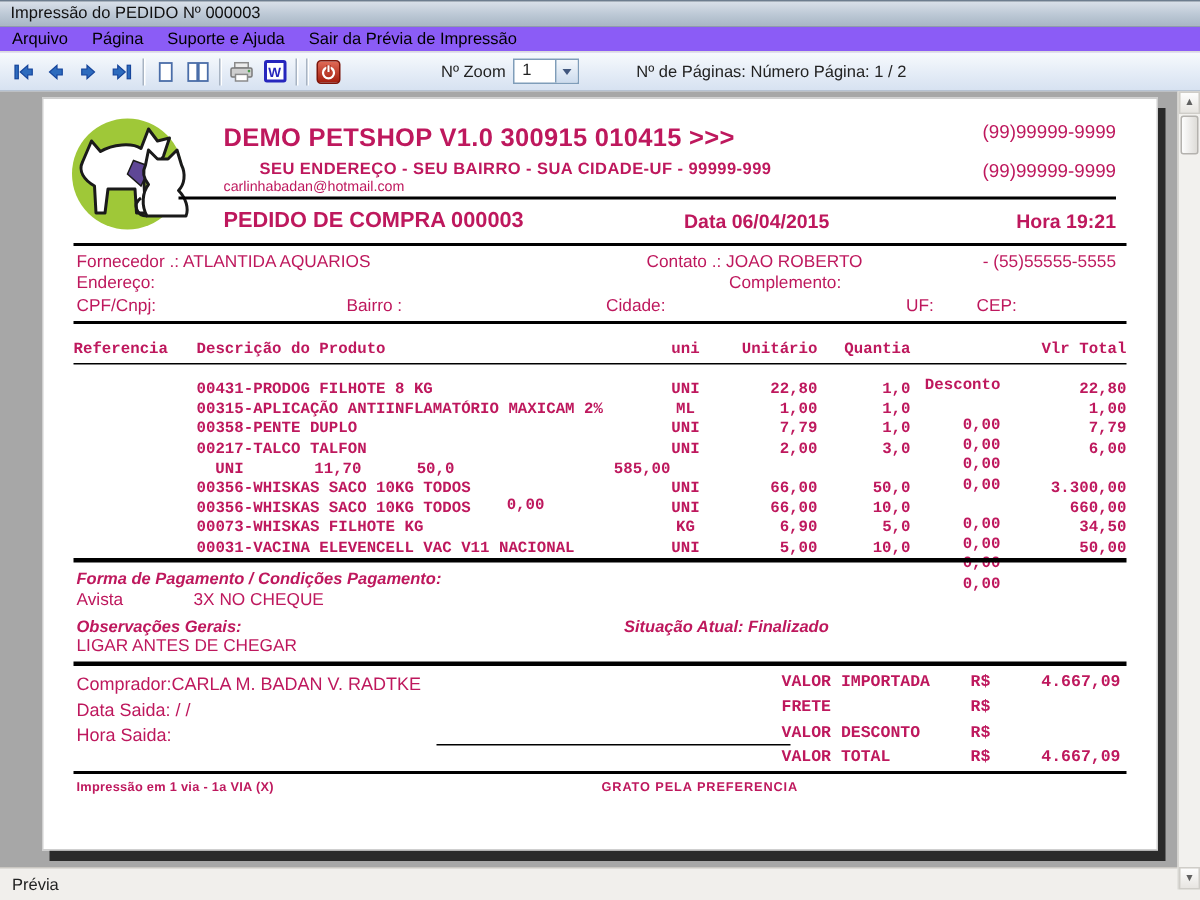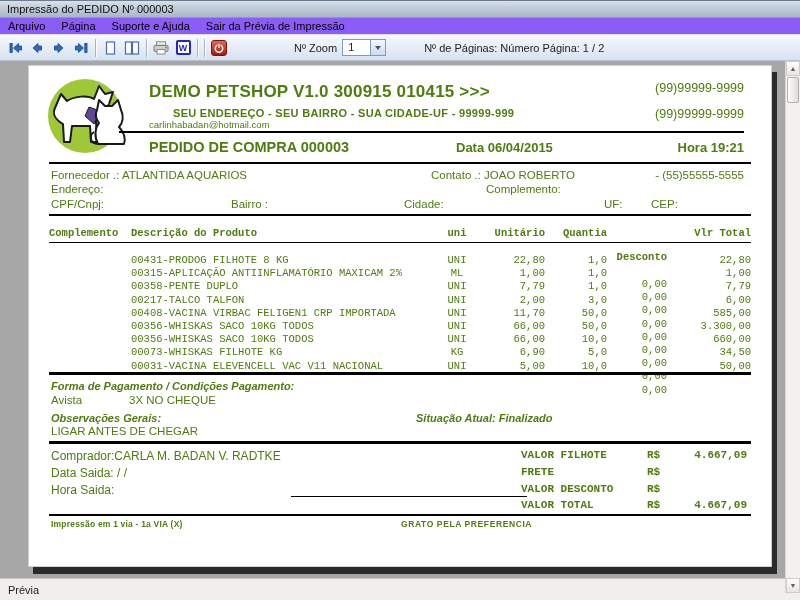--- a/index.html
+++ b/index.html
@@ -26,33 +26,33 @@
   .zoom-select { display:inline-flex; align-items:stretch; border:1px solid #7f9db9; background:#fff; height:17px; width:44px; font-size:11px; }
   .zoom-select .val { flex:1; padding:1px 0 0 5px; }
   .zoom-select .dd { width:15px; background:linear-gradient(#f4f8fc,#cddcee); border-left:1px solid #7f9db9; display:flex; align-items:center; justify-content:center; }
   .dd-arrow { width:0; height:0; border-left:3px solid transparent; border-right:3px solid transparent; border-top:4px solid #41577e; }
   .pages-info { margin-left:38px; }
 
   
   .preview { position:relative; flex:1; background:#a7a7a7; overflow:hidden; }
   .page { position:absolute; left:28px; top:4px; width:744px; height:502px; background:#fff;
     border:1px solid #cfcfcf; box-shadow:5px 7px 0 rgba(15,15,15,0.82); }
-  .doc { position:absolute; inset:0; color:#4d7c0f; }
+  .doc { position:absolute; inset:0; color:#be185d; }
   .abs { position:absolute; white-space:nowrap; }
   .hline { position:absolute; background:#000; }
 
   .brand-title { font-size:17px; font-weight:bold; letter-spacing:0.2px; }
   .addr { font-size:11px; font-weight:bold; letter-spacing:0.3px;margin-left:24px; }
   .mail { font-size:9.5px; }
   .phone { font-size:12.5px; }
   .order-title { font-size:14.5px; font-weight:bold; }
   .dt { font-size:13px; font-weight:bold; }
   .sup { font-size:11.5px; }
 
-  .mono { font-family:"Liberation Mono","DejaVu Sans Mono",monospace; }
+  .mono { font-family:"Liberation Mono","DejaVu Sans Mono",monospace;font-weight:bold; }
   .tbl-head { font-size:10.5px; font-weight:bold; display:flex; }
   .tbl-rows { font-size:10.5px; }
   .trow { display:flex; height:13.2px; line-height:13.2px; }
   .c-ref  { width:82px; }
   .c-desc { flex:1; overflow:hidden; }
   .c-uni  { width:44px; text-align:center; }
   .c-unit { width:66px; text-align:right; }
   .c-qty  { width:62px; text-align:right; }
   .c-disc { width:60px; text-align:right;margin-top:24px; }
   .c-tot  { width:84px; text-align:right; }
@@ -209,21 +209,21 @@
         <div class="abs sup" style="left:22px; top:117px;text-align:right;">Endereço:</div>
         <div class="abs sup" style="left:457px; top:117px;">Complemento:</div>
         <div class="abs sup" style="left:22px; top:132px;">CPF/Cnpj:</div>
         <div class="abs sup" style="left:202px; top:132px;">Bairro :</div>
         <div class="abs sup" style="left:375px; top:132px;">Cidade:</div>
         <div class="abs sup" style="left:575px; top:132px;">UF:</div>
         <div class="abs sup" style="left:622px; top:132px;">CEP:</div>
         <div class="hline" style="left:20px; right:20px; top:148px; height:1.5px;"></div>
 
         <div class="abs mono tbl-head" style="left:20px; right:20px; top:161px;">
-          <span class="c-ref">Complemento</span>
+          <span class="c-ref">Referencia</span>
           <span class="c-desc">Descrição do Produto</span>
           <span class="c-uni">uni</span>
           <span class="c-unit">Unitário</span>
           <span class="c-qty">Quantia</span>
           <span class="c-disc">Desconto</span>
           <span class="c-tot">Vlr Total</span>
         </div>
         <div class="hline" style="left:20px; right:20px; top:176px; height:1px;"></div>
 
         <div class="abs mono tbl-rows" style="left:20px; right:20px; top:188px;">
@@ -258,21 +258,20 @@
             <span class="c-ref"></span>
               <span class="c-desc">00217-TALCO TALFON</span>
               <span class="c-uni">UNI</span>
               <span class="c-unit">2,00</span>
               <span class="c-qty">3,0</span>
               <span class="c-disc">0,00</span>
               <span class="c-tot">6,00</span>
           </div>
           <div class="trow">
             <span class="c-ref"></span>
-              <span class="c-desc">00408-VACINA VIRBAC FELIGEN1 CRP IMPORTADA</span>
               <span class="c-uni">UNI</span>
               <span class="c-unit">11,70</span>
               <span class="c-qty">50,0</span>
               <span class="c-disc">0,00</span>
               <span class="c-tot">585,00</span>
           </div>
           <div class="trow">
             <span class="c-ref"></span>
               <span class="c-desc">00356-WHISKAS SACO 10KG TODOS</span>
               <span class="c-uni">UNI</span>
@@ -320,21 +319,21 @@
         <div class="abs pay-txt" style="left:22px; top:359px;">LIGAR ANTES DE CHEGAR</div>
 
         <div class="hline" style="left:20px; right:20px; top:375px; height:2.5px;"></div>
 
         <div class="abs close-txt" style="left:22px; top:383px;">Comprador:CARLA M. BADAN V. RADTKE</div>
         <div class="abs close-txt" style="left:22px; top:400px;">Data Saida:  / /</div>
         <div class="abs close-txt" style="left:22px; top:417px;">Hora Saida:</div>
         <div class="sig-line"></div>
 
         <div class="totals-row" style="top:383px;">
-          <span class="t-label">VALOR FILHOTE</span>
+          <span class="t-label">VALOR IMPORTADA</span>
           <span class="t-cur">R$</span>
           <span class="t-val">4.667,09</span>
         </div>
         <div class="totals-row" style="top:400px;">
           <span class="t-label">FRETE</span>
           <span class="t-cur">R$</span>
           <span class="t-val"></span>
         </div>
         <div class="totals-row" style="top:417px;">
           <span class="t-label">VALOR DESCONTO</span>

